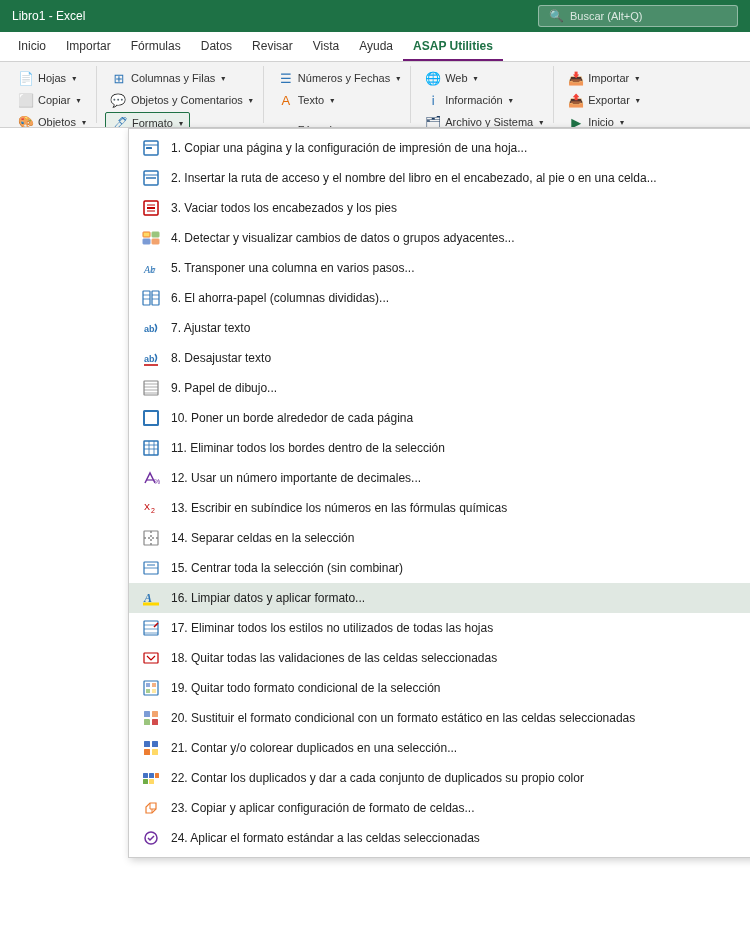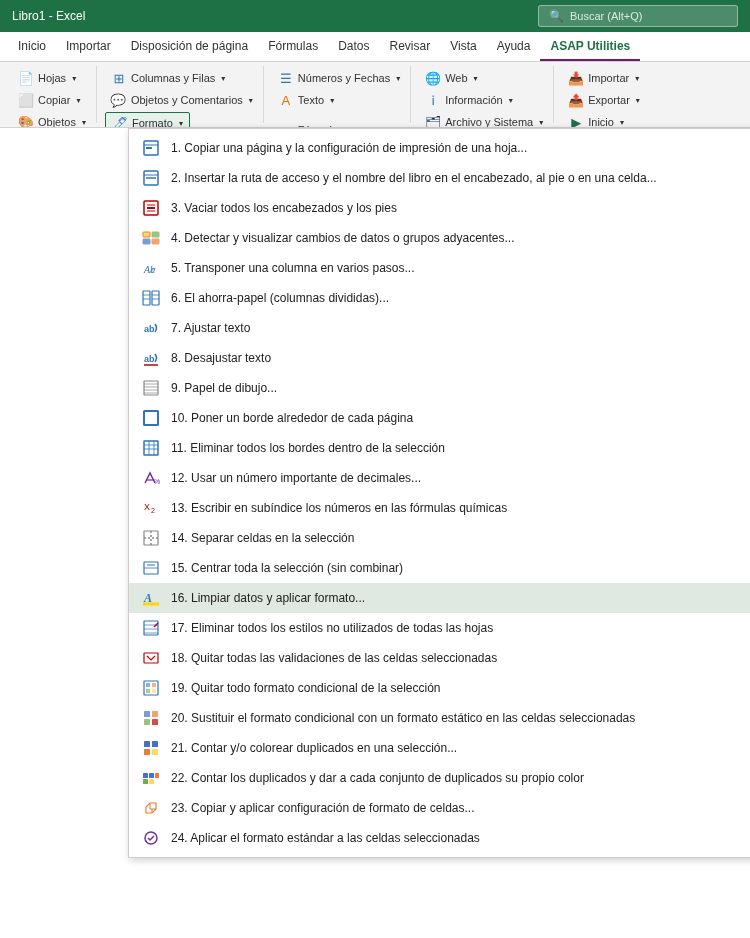--- a/index.html
+++ b/index.html
@@ -153,21 +153,20 @@
   <span class="title-bar-text">Libro1 - Excel</span>
   <div class="title-bar-search">
     <span>🔍</span>
     <span style="font-size:11px;color:rgba(255,255,255,0.8)">Buscar (Alt+Q)</span>
   </div>
 </div>
 
 <div class="ribbon-tabs">
   <div class="ribbon-tab">Inicio</div>
   <div class="ribbon-tab">Importar</div>
-  <div class="ribbon-tab">Disposición de página</div>
   <div class="ribbon-tab">Fórmulas</div>
   <div class="ribbon-tab">Datos</div>
   <div class="ribbon-tab">Revisar</div>
   <div class="ribbon-tab">Vista</div>
   <div class="ribbon-tab">Ayuda</div>
   <div class="ribbon-tab active">ASAP Utilities</div>
 </div>
 
 <div class="ribbon-toolbar">
 

